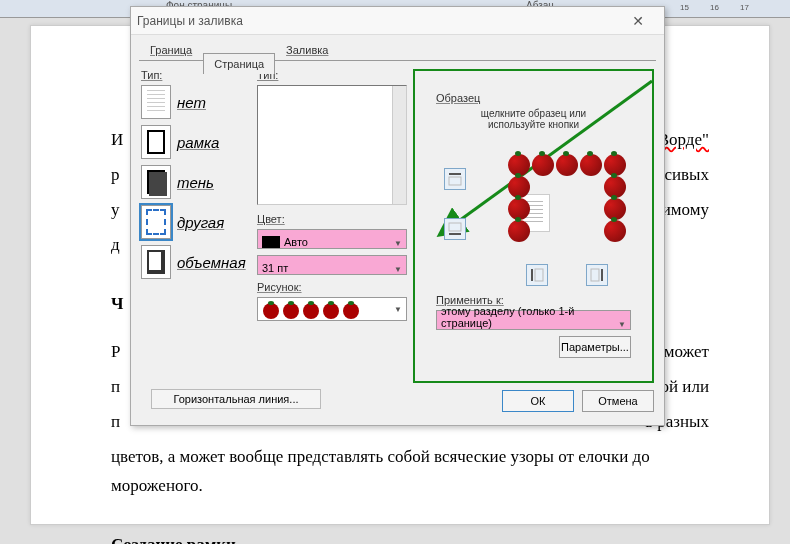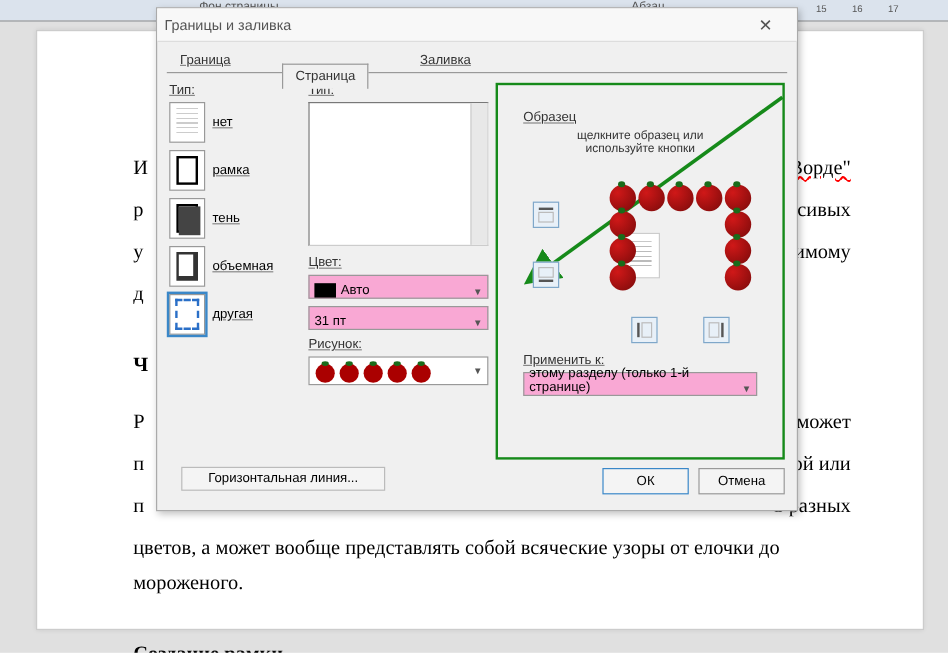--- a/index.html
+++ b/index.html
@@ -76,21 +76,20 @@
   }
   .titlebar .title { flex: 1; font-size: 12px; color: #555; }
   .titlebar .close {
     width: 40px; height: 22px;
     display: flex; align-items: center; justify-content: center;
     font-size: 14px; color: #555; cursor: pointer;
   }
   .tabs {
     display: flex;
     padding: 4px 19px 0 8px;
-    gap: 32px;
   }
   .tab {
     padding: 4px 10px;
     font-size: 11px;
     color: #333;
     border: 1px solid transparent;
     border-bottom: none;
     cursor: pointer;
     text-decoration: underline;
     text-decoration-color: #888;
@@ -127,21 +126,21 @@
   }
   .type-item .icon {
     width: 30px; height: 34px;
     border: 1px solid #999;
     margin-right: 6px;
     background: #fff;
     display: flex; align-items: center; justify-content: center;
     position: relative;
   }
   .type-item.sel .icon { outline: 2px solid #3a87c8; }
-  .type-item span { font-size: 11px; text-decoration: underline; text-decoration-color: #888; }
+  .type-item span { font-size: 15px; text-decoration: underline; text-decoration-color: #888; font-style: italic; }
   .ico-page {
     width: 18px; height: 24px; background: #fff; border: 2px solid #000;
   }
   .ico-shadow::after {
     content: ''; position: absolute; right: 3px; bottom: 2px;
     width: 18px; height: 24px; background: #444;
   }
   .ico-3d { border: 2px solid #333; border-right-width: 4px; border-bottom-width: 4px; }
   .ico-custom {
     border: 2px dashed #2a6fc7;
@@ -316,31 +315,31 @@
             <div class="ico-page"></div>
           </div>
         <span>рамка</span>
       </div>
       <div class="type-item">
         <div class="icon ico-shadow">
             <div class="ico-page"></div>
           </div>
         <span>тень</span>
       </div>
+      <div class="type-item sel">
+        <div class="icon">
+            <div class="ico-custom"></div>
+          </div>
+        <span>другая</span>
+      </div>
       <div class="type-item">
         <div class="icon">
             <div class="ico-page ico-3d"></div>
           </div>
         <span>объемная</span>
-      </div>
-      <div class="type-item sel">
-        <div class="icon">
-            <div class="ico-custom"></div>
-          </div>
-        <span>другая</span>
       </div>
     </div>
 
     <div class="mid-col">
       <div class="lbl u">Тип:</div>
       <div class="style-box">
         <div class="style-list">
           <div class="sl-solid"></div>
           <div class="sl-dot"></div>
           <div class="sl-dot"></div>
@@ -451,20 +450,23 @@
             </svg>
         </div>
       </div>
 
       <div class="apply-row">
         <div class="lbl u">Применить к:</div>
         <div class="dropdown">
           <div class="val">этому разделу (только 1-й странице)</div>
           <div class="caret">▼</div>
         </div>
+        <div style="display:flex;justify-content:flex-end;margin-top:4px;">
+          <div class="btn">Параметры...</div>
+        </div>
       </div>
     </div>
   </div>
 
   <div class="footer">
     <div class="hline-btn">Горизонтальная линия...</div>
     <div class="spacer"></div>
     <div class="btn primary">ОК</div>
     <div style="width:8px;"></div>
     <div class="btn">Отмена</div>

